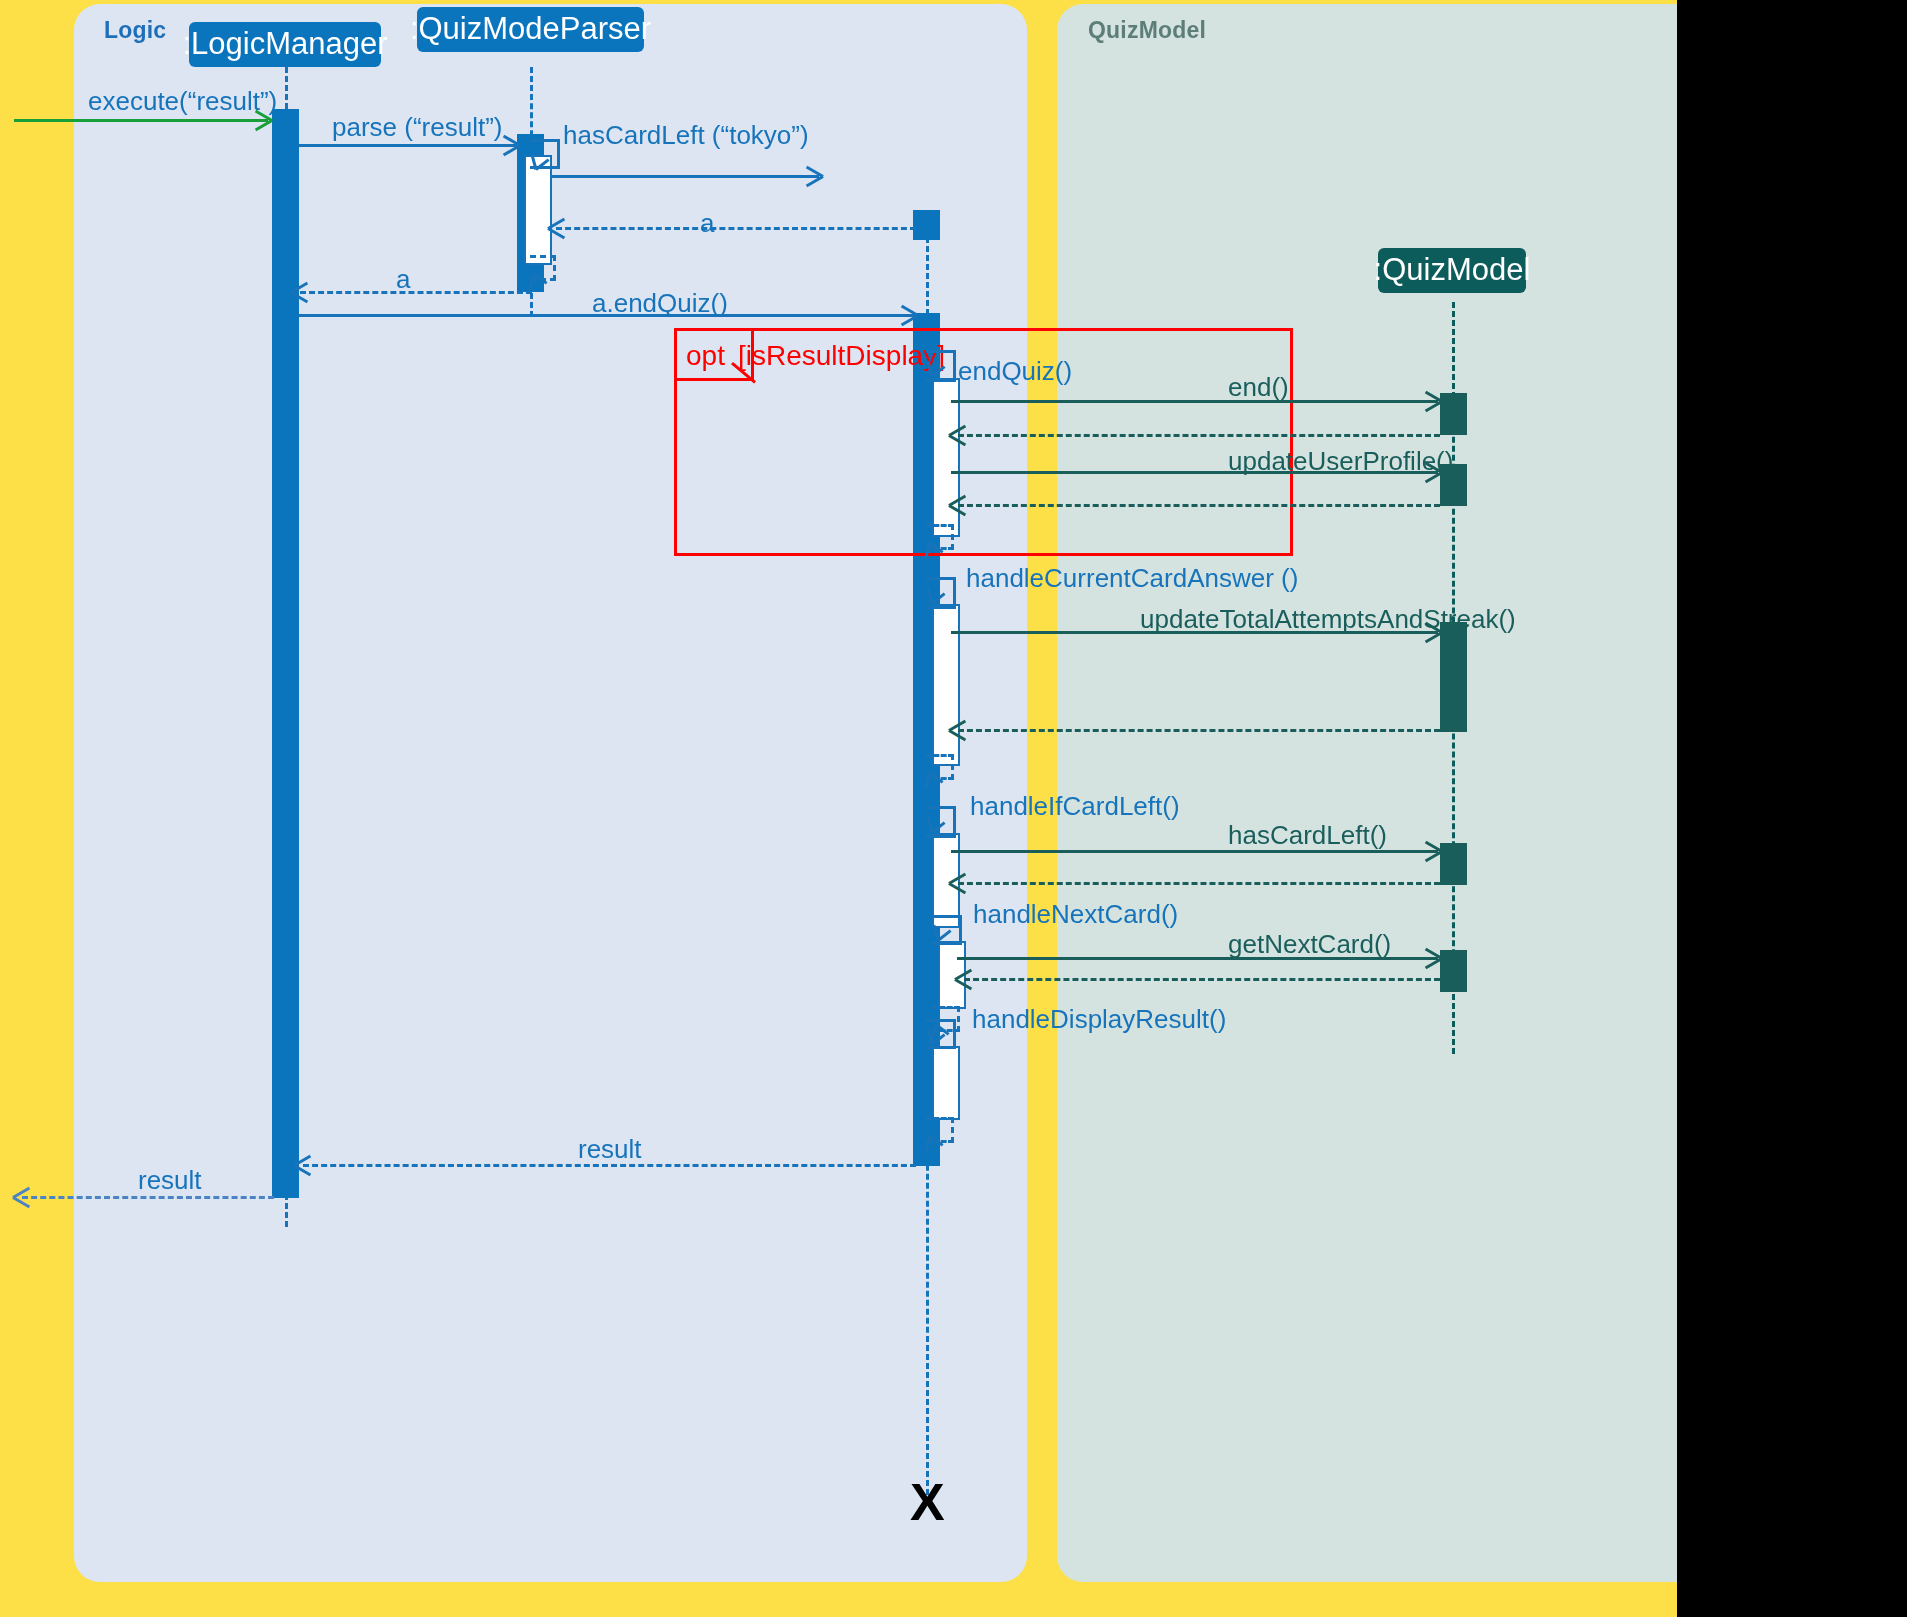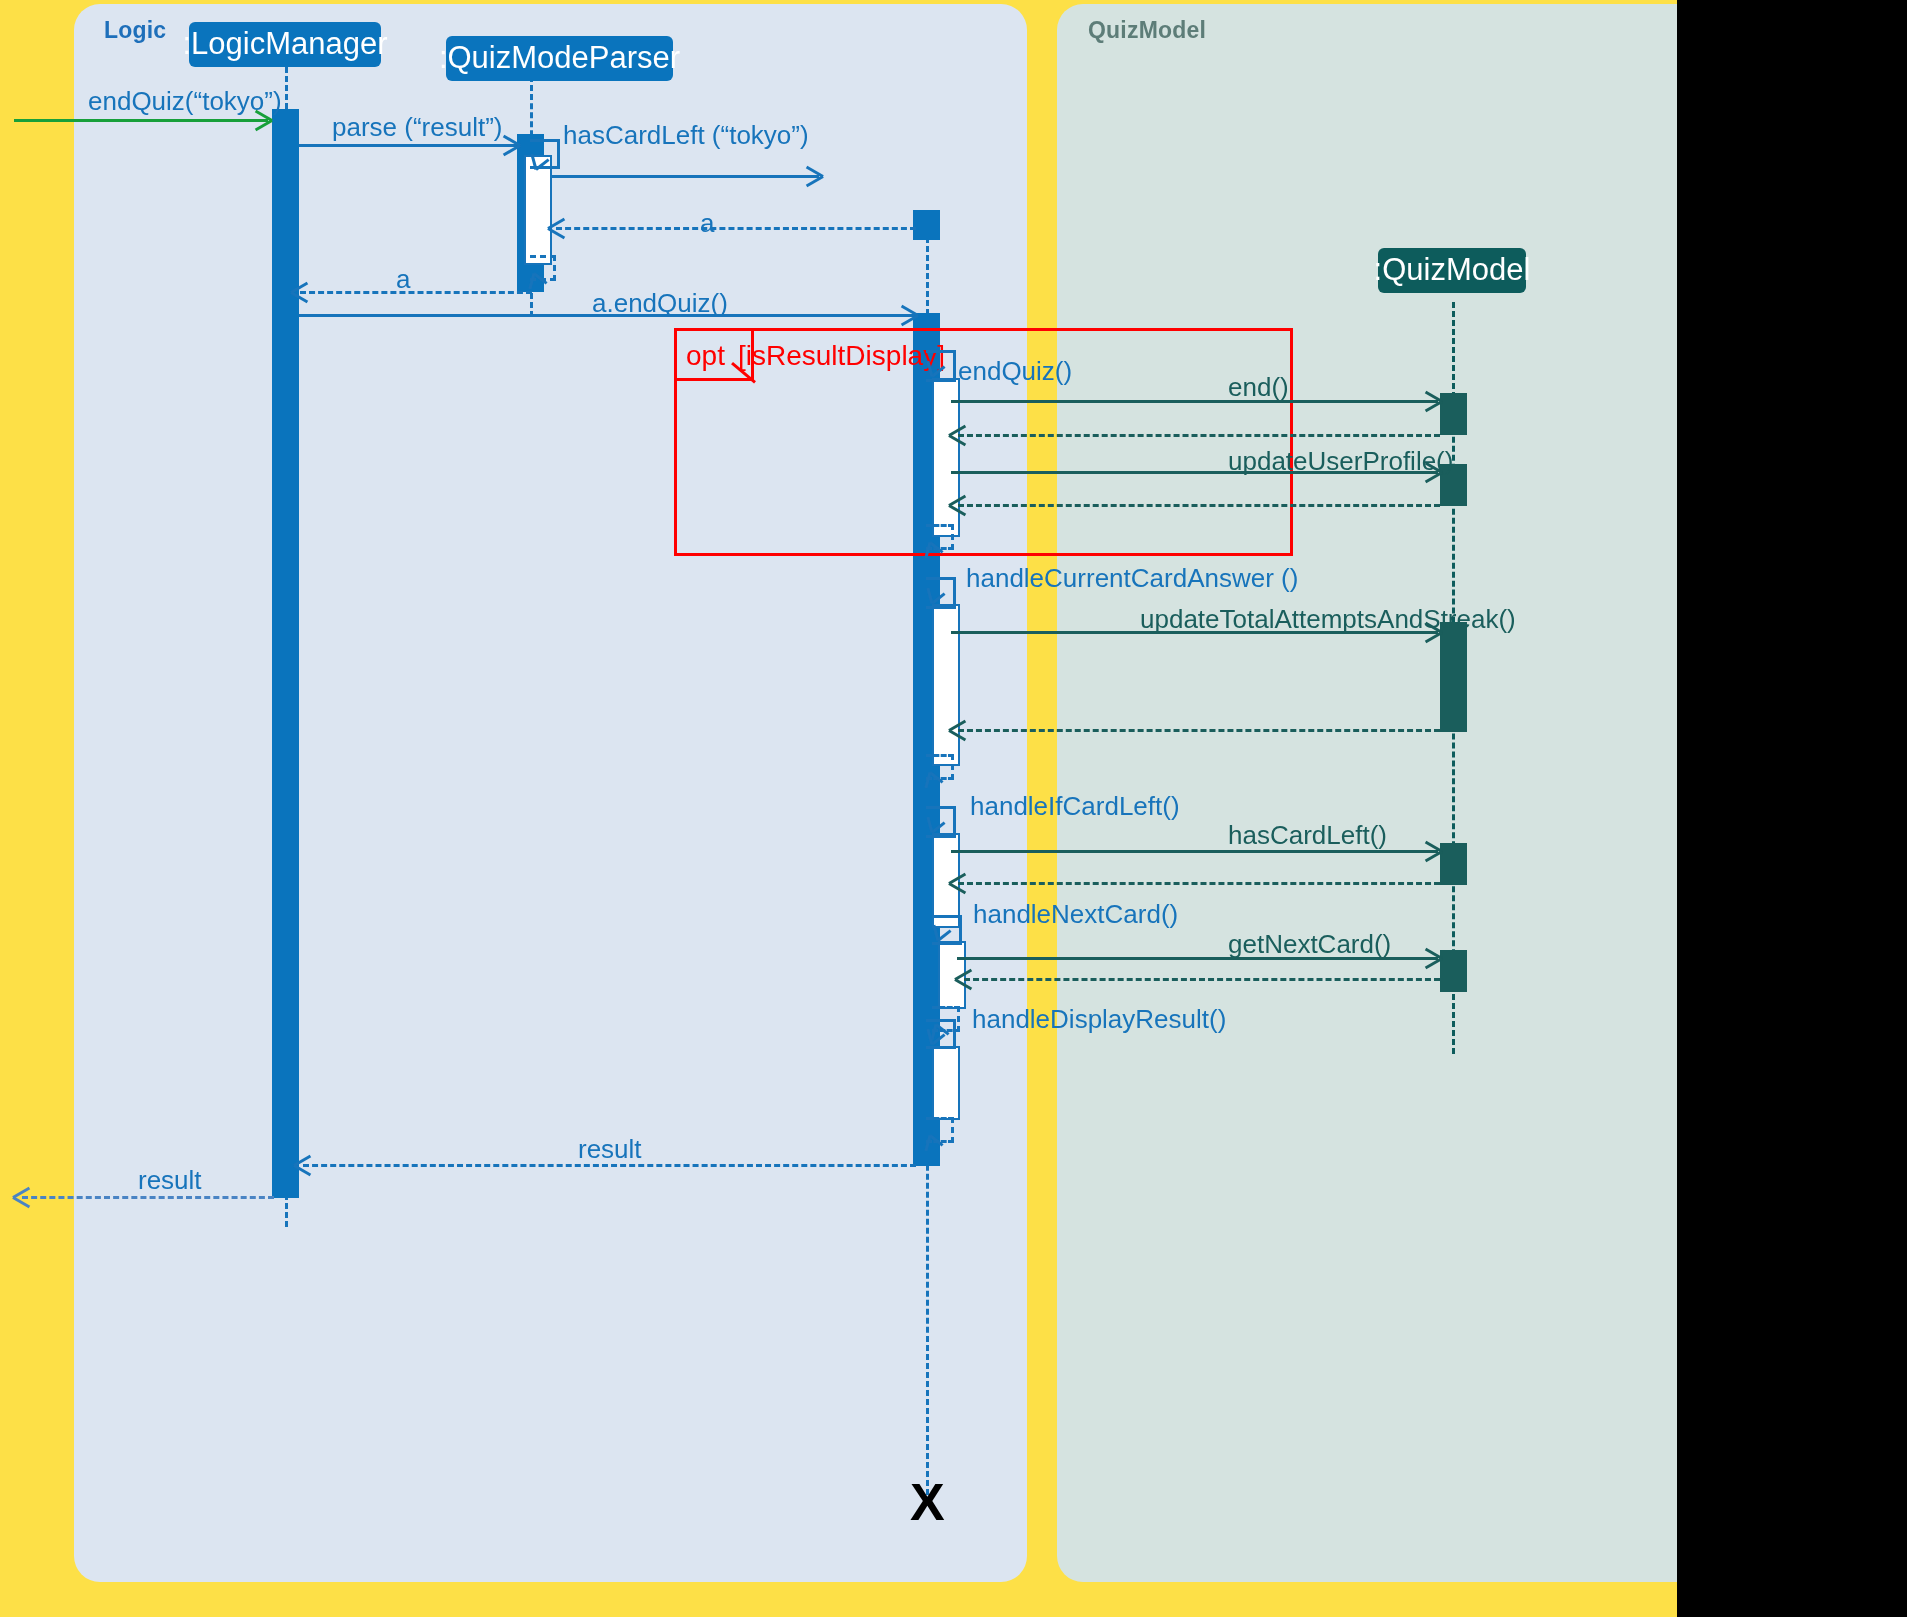--- a/index.html
+++ b/index.html
@@ -48,21 +48,21 @@
     text-align: center;
     font-size: 31px;
     line-height: 1.06;
     box-sizing: border-box;
     border-radius: 6px;
   }
   .lifebox.blue { background: #0a74bd; }
   .lifebox.teal { background: #0d5c5c; }
 
   #box-logicmanager { left: 189px; top: 22px; width: 192px; height: 45px; }
-  #box-quizmodeparser { left: 417px; top: 36px; width: 227px; height: 45px; margin-left: 29px; }
+  #box-quizmodeparser { left: 417px; top: 7px; width: 227px; height: 45px; }
   #box-quizanswercommand { left: 833px; top: 139px; width: 187px; height: 71px; }
   #box-quizmodel { left: 1378px; top: 248px; width: 148px; height: 45px; }
 
   
   .lifeline {
     position: absolute;
     width: 0;
     border-left-width: 3px;
     border-left-style: dashed;
   }
@@ -236,21 +236,21 @@
 
 
   <div class="lifebox teal" id="box-quizmodel">:QuizModel</div>
 
   <div id="opt-frame"></div>
   <div id="opt-tab"></div>
   <div id="opt-tab-cut"></div>
   <div id="opt-label">opt</div>
   <div id="opt-guard">[isResultDisplay]</div>
 
-  <div class="msg blue" style="left:88px; top:86px;">endQuiz(“tokyo”)</div>
+  <div class="msg blue" style="left:88px; top:86px;">execute(“result”)</div>
   <div class="arrow green" style="left:14px; top:119px; width:254px;"></div>
   <div class="head-r c-green" style="left:255px; top:110px;"></div>
 
   <div class="msg blue" style="left:332px; top:112px;">parse (“result”)</div>
   <div class="arrow blue" style="left:299px; top:144px; width:218px;"></div>
   <div class="head-r c-blue" style="left:503px; top:135px;"></div>
 
   <div class="selfcall" style="left:530px; top:139px;"></div>
   <div class="selfcall-head c-blue sc-dl" style="left:536px; top:160px;"></div>
   <div class="msg blue" style="left:563px; top:120px;">hasCardLeft (“tokyo”)</div>

